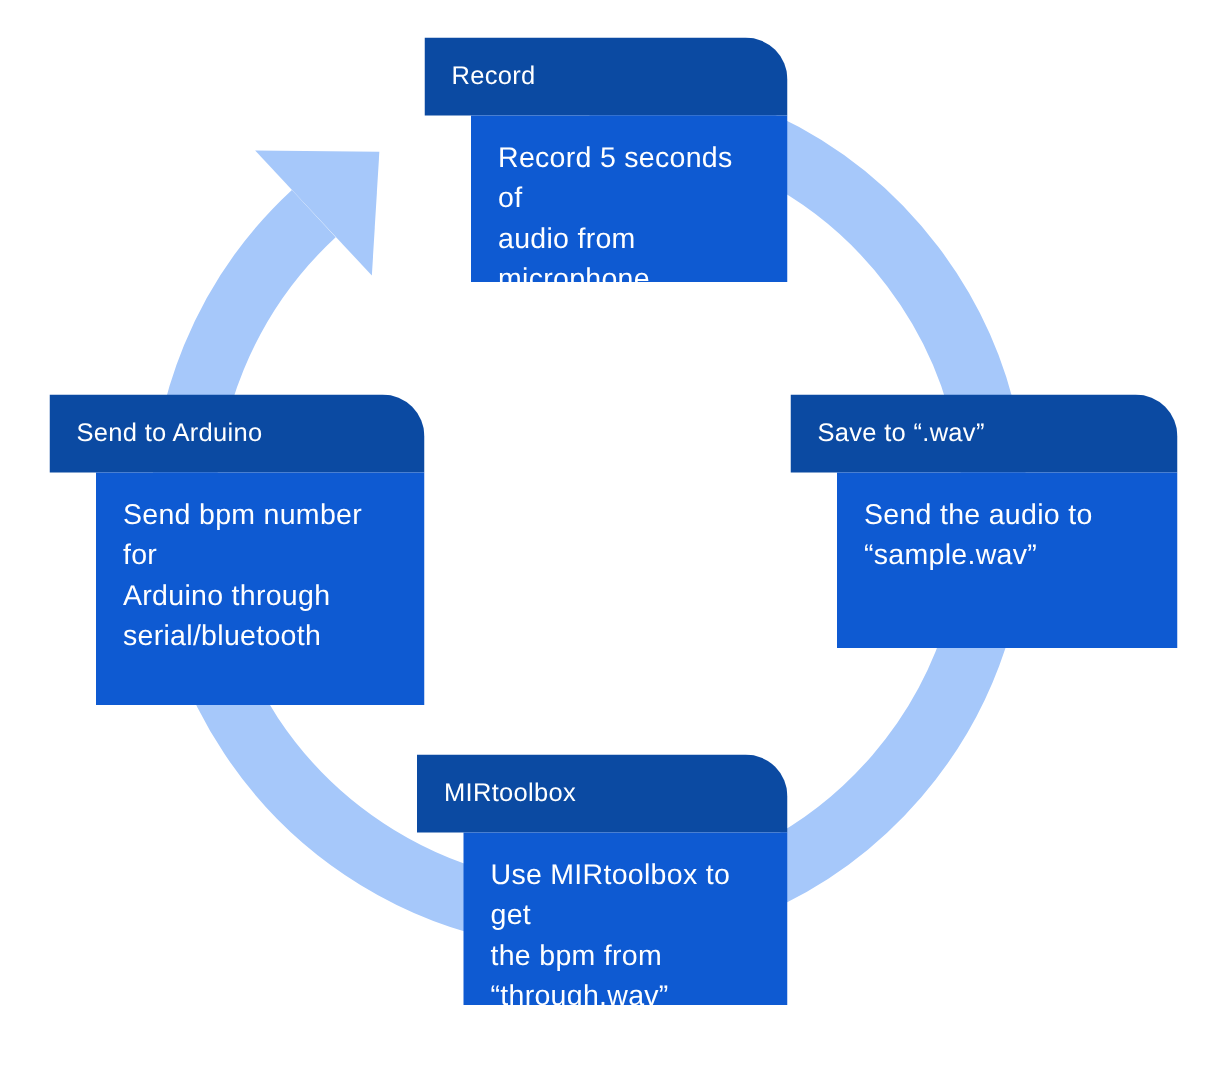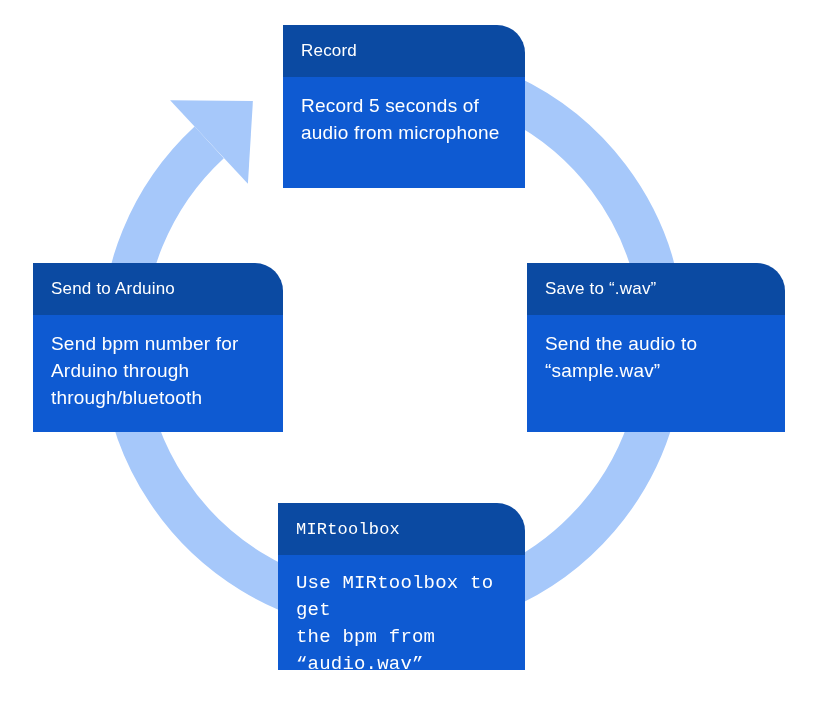--- a/index.html
+++ b/index.html
@@ -37,25 +37,26 @@
   }
   .card-body {
     flex: 1 1 auto;
     background: #0e5ad2;
     color: #ffffff;
     padding: 15px 18px;
     font-size: 19px;
     line-height: 27px;
     white-space: pre-line;
     letter-spacing: 0.2px;
+    margin-left: 31px;
   }
   .card-record      { left: 283px; top: 25px;  width: 242px; height: 163px; }
   .card-save-wav    { left: 527px; top: 263px; width: 258px; height: 169px; }
-  .card-send-arduino{ left: 33px;  top: 263px; width: 250px; height: 169px; }
-  .card-mirtoolbox  { left: 278px; top: 503px; width: 247px; height: 167px; font-family: Liberation Mono, monospace; }
+  .card-send-arduino{ left: 33px;  top: 263px; width: 250px; height: 207px; }
+  .card-mirtoolbox  { left: 278px; top: 503px; width: 247px; height: 167px; }
 </style>
 </head>
 <body>
 
 <div class="stage">
 
   <svg class="ring-layer" viewBox="0 0 815 721" xmlns="http://www.w3.org/2000/svg" aria-hidden="true">
 
     <path d="M 393 70.5 A 270.5 270.5 0 1 1 209.2 142.4" fill="none" stroke="#a6c8fa" stroke-width="43"></path>
     <polygon points="170.1,100.3 252.9,101.1 247.9,183.7" fill="#a6c8fa"></polygon>
@@ -76,25 +77,25 @@
     <div class="card-body">Send the audio to
 “sample.wav”</div>
   </div>
 
   <div class="card card-mirtoolbox">
     <div class="card-header">
       <span>MIRtoolbox</span>
     </div>
     <div class="card-body">Use MIRtoolbox to get
 the bpm from
-“audio.wav”</div>
+“through.wav”</div>
   </div>
 
   <div class="card card-send-arduino">
     <div class="card-header">
       <span>Send to Arduino</span>
     </div>
     <div class="card-body">Send bpm number for
 Arduino through
-through/bluetooth</div>
+serial/bluetooth</div>
   </div>
 
 </div>
 
 </body></html>

